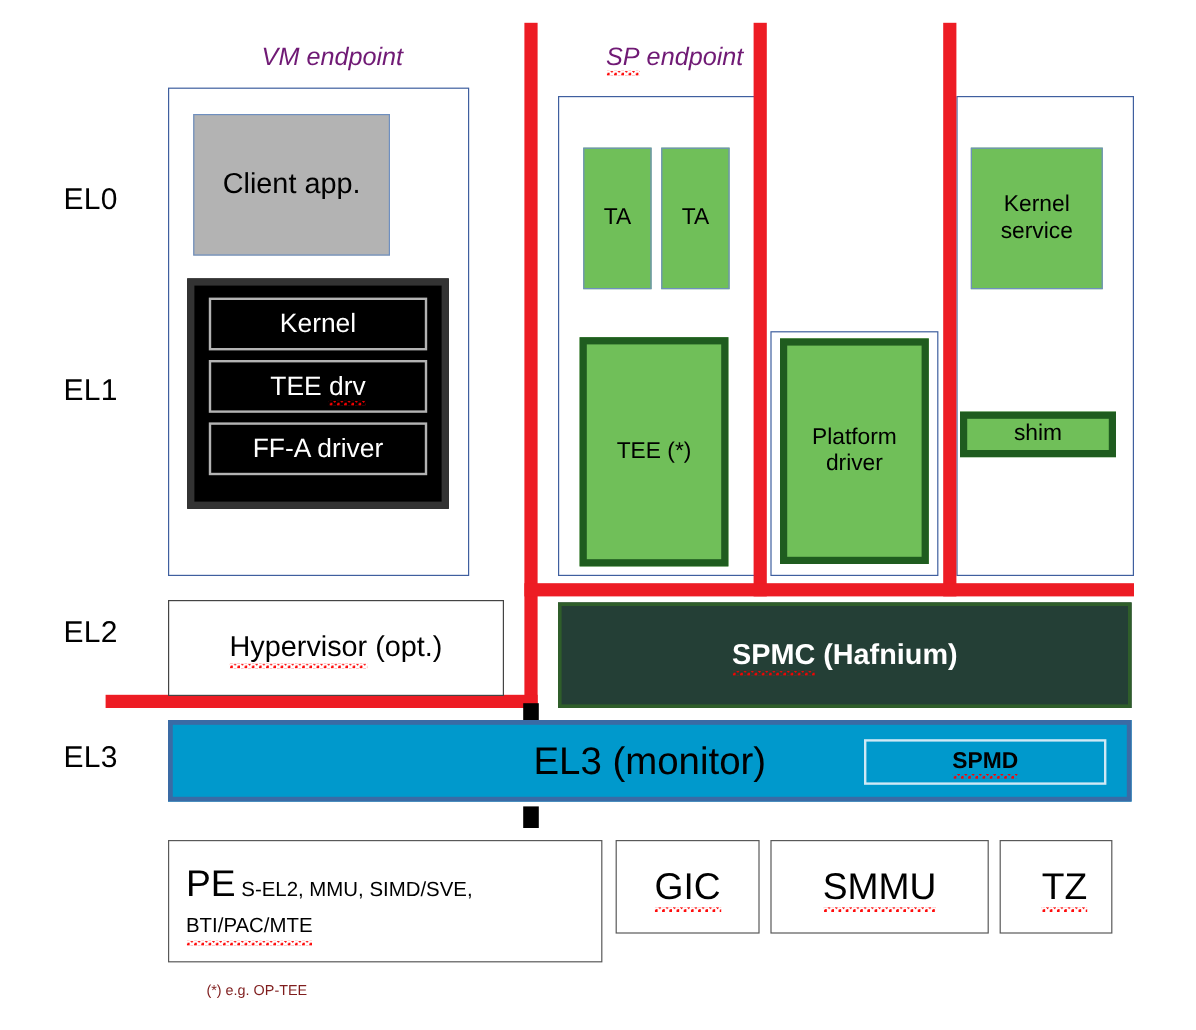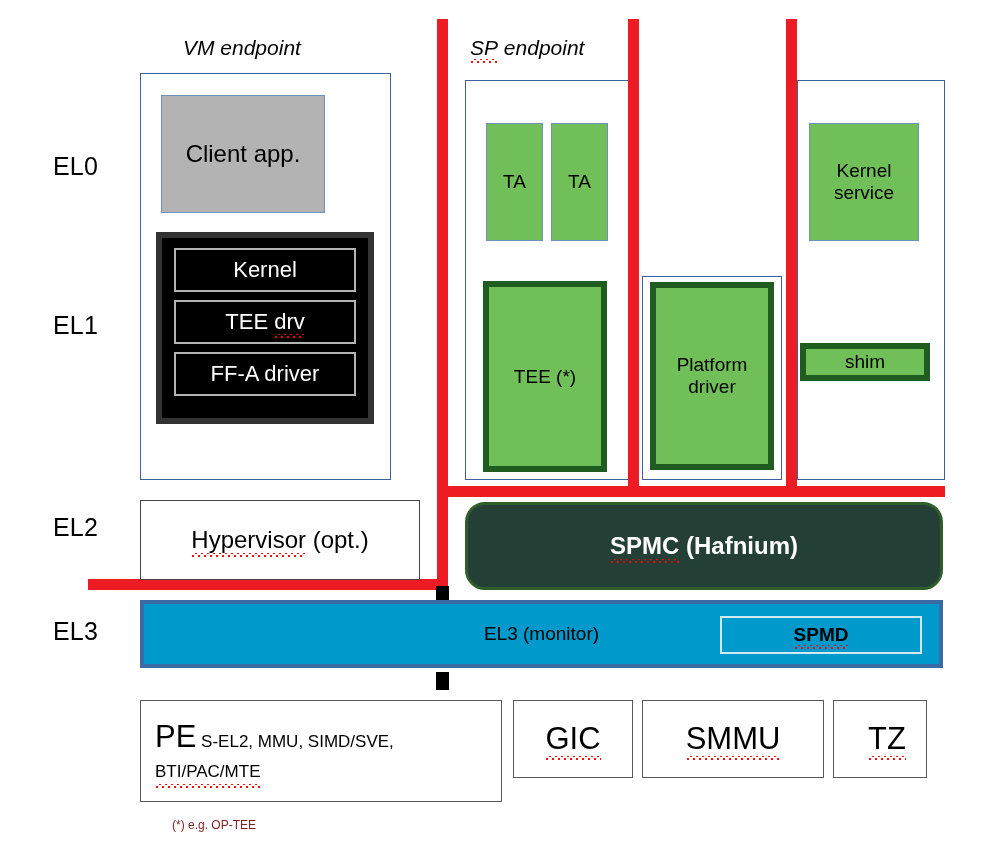--- a/index.html
+++ b/index.html
@@ -26,22 +26,23 @@
     line-height: 1.15;
   }
   .el-label {
     font-size: 25px;
     color: #000000;
     letter-spacing: .2px;
   }
   .endpoint-title {
     font-size: 21px;
     font-style: italic;
-    color: #000000;
+    color: #701a75;
     white-space: nowrap;
+    margin-left: 35px;
   }
 
   
   .sq {
     position: relative;
     display: inline-block;
   }
   .sq::after {
     content: "";
     position: absolute;
@@ -188,29 +189,29 @@
 
   <div class="abs redline" style="left:437px; top:486px; width:508px; height:11px;"></div>
 
   <div class="abs redline" style="left:88px; top:579px; width:360px; height:11px;"></div>
 
   <div class="abs hyp ctr" style="left:140px; top:500px; width:280px; height:80px;">
     <span class="sq">Hypervisor</span>
       <span>&nbsp;(opt.)</span>
   </div>
 
-  <div class="abs spmc ctr" style="left:465px; top:502px; width:478px; height:88px;border-radius:20px;">
+  <div class="abs spmc ctr" style="left:465px; top:502px; width:478px; height:88px;">
     <span class="sq">SPMC</span>
       <span>&nbsp;(Hafnium)</span>
   </div>
 
   <div class="abs blackconn" style="left:436px; top:586px; width:13px; height:14px;"></div>
 
   <div class="abs el3box" style="left:140px; top:600px; width:803px; height:68px;">
-    <div class="abs ctr" style="left:0; top:0; right:0; bottom:0; font-size:19px;text-align:center;">EL3 (monitor)</div>
+    <div class="abs ctr" style="left:0; top:0; right:0; bottom:0; font-size:32px;text-align:center;">EL3 (monitor)</div>
     <div class="abs spmd ctr" style="left:576px; top:12px; width:202px; height:38px;">
       <span class="sq">SPMD</span>
     </div>
   </div>
 
   <div class="abs blackconn" style="left:436px; top:672px; width:13px; height:18px;"></div>
 
   <div class="abs plainbox" style="left:140px; top:700px; width:362px; height:102px;">
     <div class="pe-text">
       <span class="pe-big">PE</span>

